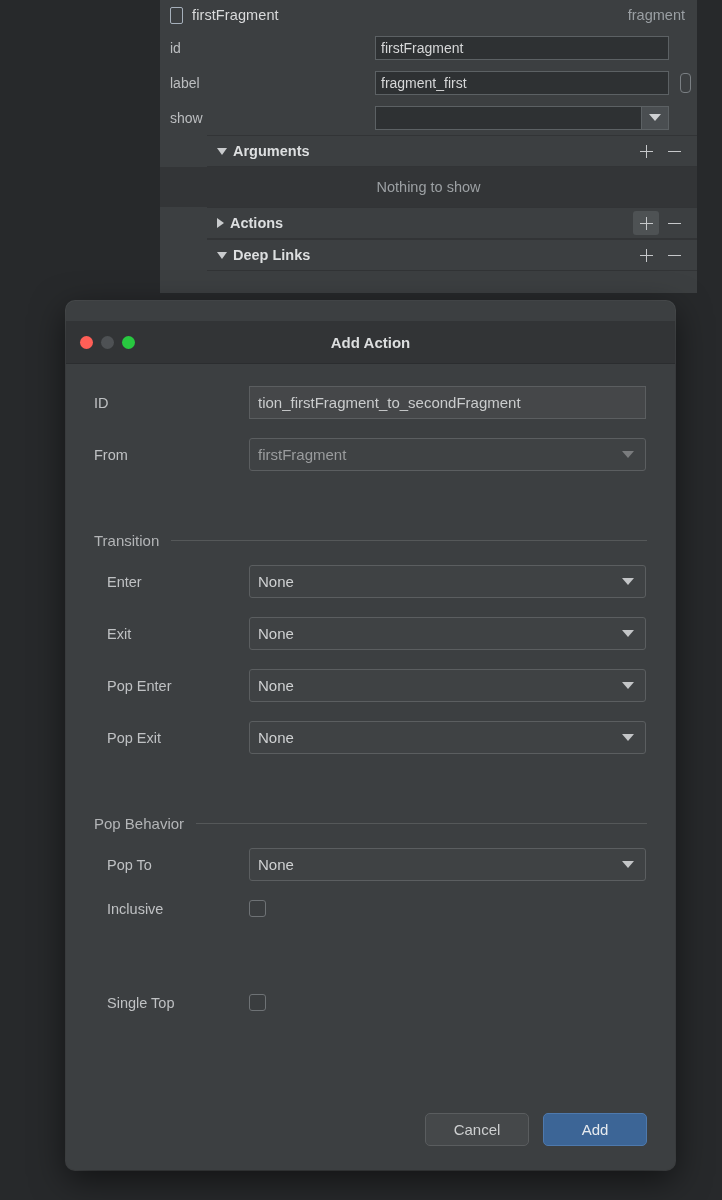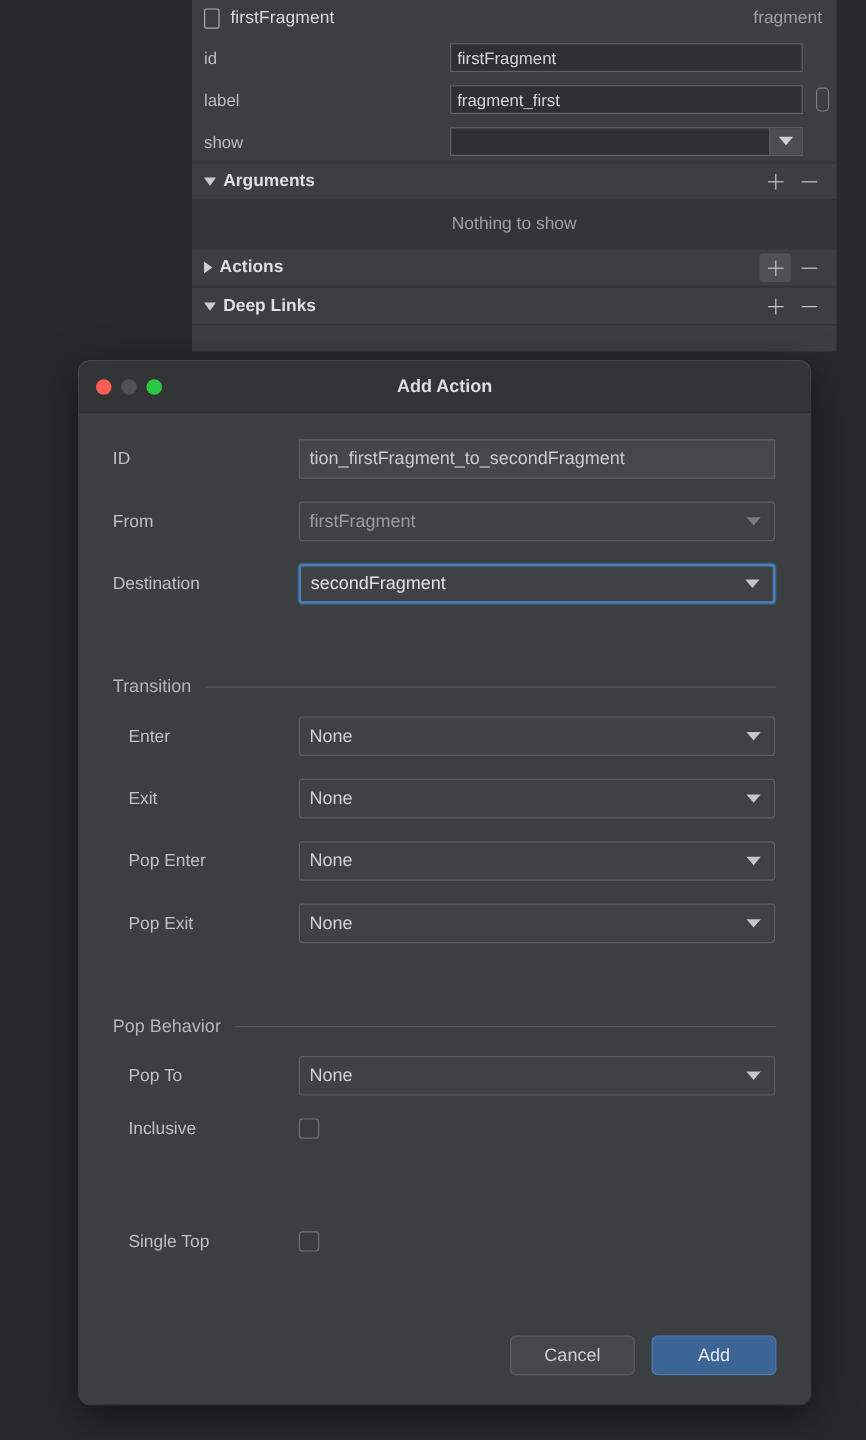--- a/index.html
+++ b/index.html
@@ -121,20 +121,21 @@
 
   .section-row {
     position: relative;
     display: flex;
     align-items: center;
     height: 30px;
     background: #3c3f41;
     border-top: 1px solid #323436;
     border-bottom: 1px solid #323436;
     padding-left: 10px;
+    margin-left: 47px;
   }
   .tri {
     width: 0; height: 0;
     margin-right: 6px;
     flex: 0 0 auto;
   }
   .tri-down {
     border-left: 5px solid transparent;
     border-right: 5px solid transparent;
     border-top: 7px solid #c9cbcd;
@@ -201,20 +202,21 @@
     flex-direction: column;
   }
   .titlebar {
     height: 42px;
     background: #323436;
     border-bottom: 1px solid #2b2d2f;
     display: flex;
     align-items: center;
     position: relative;
     flex: 0 0 auto;
+    margin-top: 20px;
   }
   .lights { display: flex; gap: 8px; padding-left: 14px; }
   .light { width: 13px; height: 13px; border-radius: 50%; }
   .light.red { background: #ff5f57; }
   .light.gray { background: #4e5154; }
   .light.green { background: #28c840; }
   .dlg-title {
     position: absolute;
     left: 0; right: 0;
     text-align: center;
@@ -438,27 +440,20 @@
       </div>
 
       <div class="frow">
         <span class="flabel">From</span>
         <div class="combo disabled">
           <span>firstFragment</span>
           <span class="caret"></span>
         </div>
       </div>
 
-      <div class="frow">
-        <span class="flabel">Destination</span>
-        <div class="combo focused">
-          <span>secondFragment</span>
-          <span class="caret"></span>
-        </div>
-      </div>
 
       <div class="spacer-lg"></div>
 
       <div class="group">
         <span class="group-label">Transition</span>
         <span class="group-line"></span>
       </div>
 
       <div class="frow">
         <span class="flabel indent">Enter</span>

